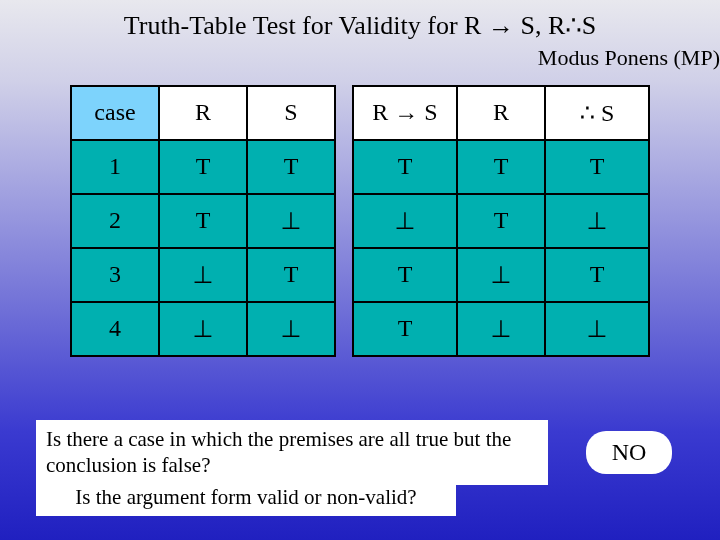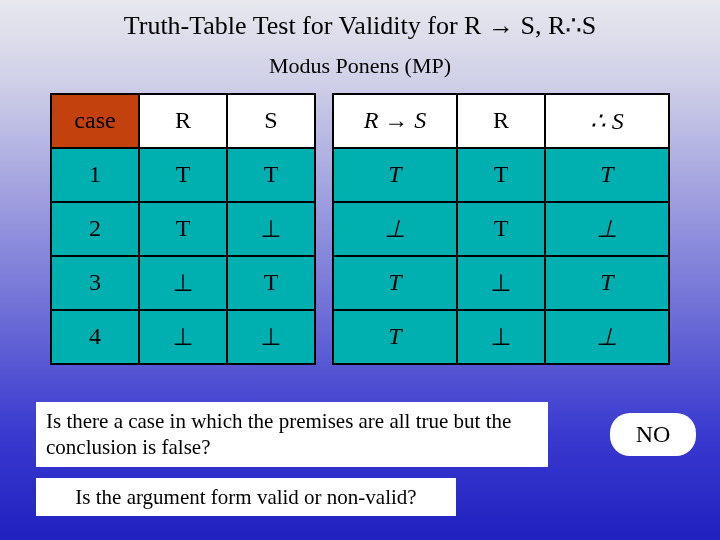--- a/index.html
+++ b/index.html
@@ -18,24 +18,24 @@
     box-sizing: border-box;
   }
   .title {
     text-align: center;
     font-size: 26px;
     color: #000;
     padding-top: 12px;
     line-height: 1.1;
   }
   .subtitle {
-    text-align: center;
+    text-align: right;
     font-size: 22px;
     color: #000;
-    margin-top: 12px;
+    margin-top: 4px;
   }
   .table-wrap {
     display: flex;
     justify-content: center;
     margin-top: 14px;
   }
   .tt {
     border-collapse: collapse;
   }
   .tt th, .tt td {
@@ -49,22 +49,22 @@
     padding: 0;
   }
   .col-sep {
     width: 18px;
     border-top: none !important;
     border-bottom: none !important;
     background: transparent !important;
   }
   .c-case { width: 88px; }
   .c-val { width: 88px; }
-  .c-wide { width: 124px; font-style: italic; }
-  .hdr-l { background: #c2410c; text-align: left; padding-left: 10px; }
+  .c-wide { width: 104px; }
+  .hdr-l { background: #7dd3fc; text-align: left; padding-left: 10px; }
   .hdr   { background: #ffffff; }
   .cell-l { background: #00b0b0; text-align: left; padding-left: 14px; }
   .cell   { background: #00b0b0; }
   .qrow {
     position: absolute;
     left: 36px;
     display: flex;
     align-items: center;
   }
   .qbox {
@@ -75,21 +75,21 @@
     color: #000;
   }
   .ansbox {
     background: #ffffff;
     font-size: 24px;
     padding: 8px 14px;
     color: #000;
     text-align: center;
     border-radius: 20px;
   }
-  #q1 { top: 402px; gap: 24px; }
+  #q1 { top: 420px; }
   #q1 .qbox { width: 492px; }
   #q1 .ansbox { margin-left: 38px; width: 58px; }
   #q2 { top: 478px; }
   #q2 .qbox { width: 400px; text-align: center; }
   #q2 .ansbox { margin-left: 108px; width: 92px; }
   .bold { font-weight: bold; }
 </style>
 </head>
 <body>
 

